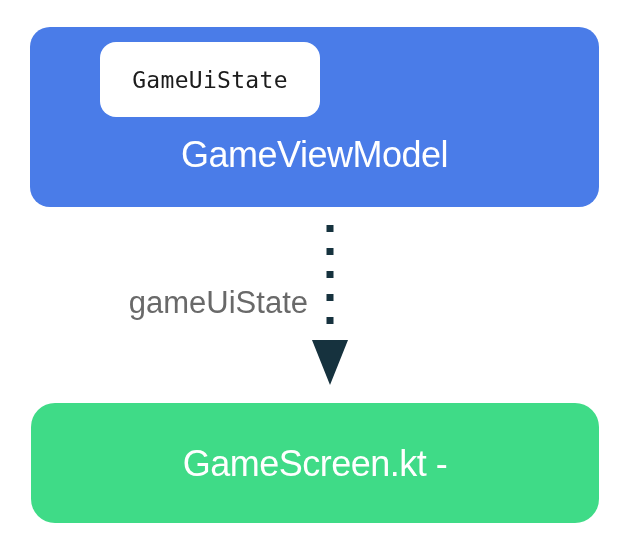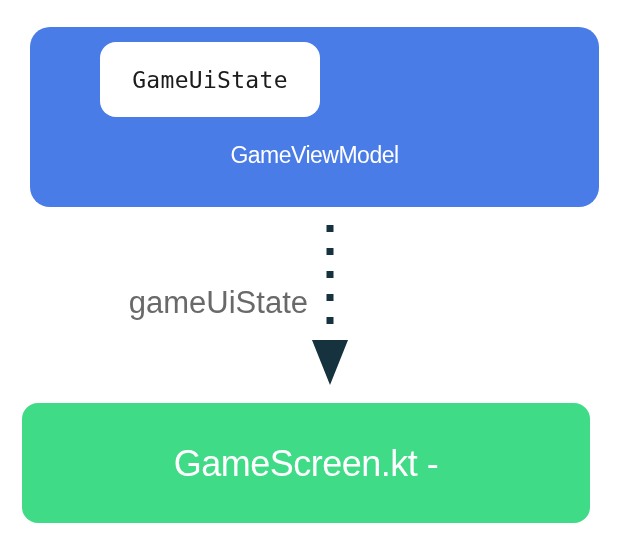--- a/index.html
+++ b/index.html
@@ -49,21 +49,21 @@
     position: absolute;
     left: 0;
     right: 0;
     top: 90px;
     height: 76px;
     display: flex;
     align-items: center;
     justify-content: center;
   }
   .vm-label {
-    font-size: 23px;
+    font-size: 36px;
     letter-spacing: -0.5px;
     color: #ffffff;
     white-space: nowrap;
   }
 
   
   .flow-label {
     position: absolute;
     left: 0;
     top: 286px;
@@ -78,25 +78,25 @@
     position: absolute;
     left: 312px;
     top: 220px;
   }
   .arrow line { stroke: #16323E; }
   .arrow polygon { fill: #16323E; }
 
   
   .screen-box {
     position: absolute;
-    left: 22px;
+    left: 31px;
     top: 403px;
     width: 568px;
     height: 120px;
-    border-radius: 16px;
+    border-radius: 24px;
     background: #3FDB87;
     display: flex;
     align-items: center;
     justify-content: center;
   }
   .screen-label {
     text-align: center;
     font-size: 36px;
     line-height: 45px;
     letter-spacing: -0.5px;

